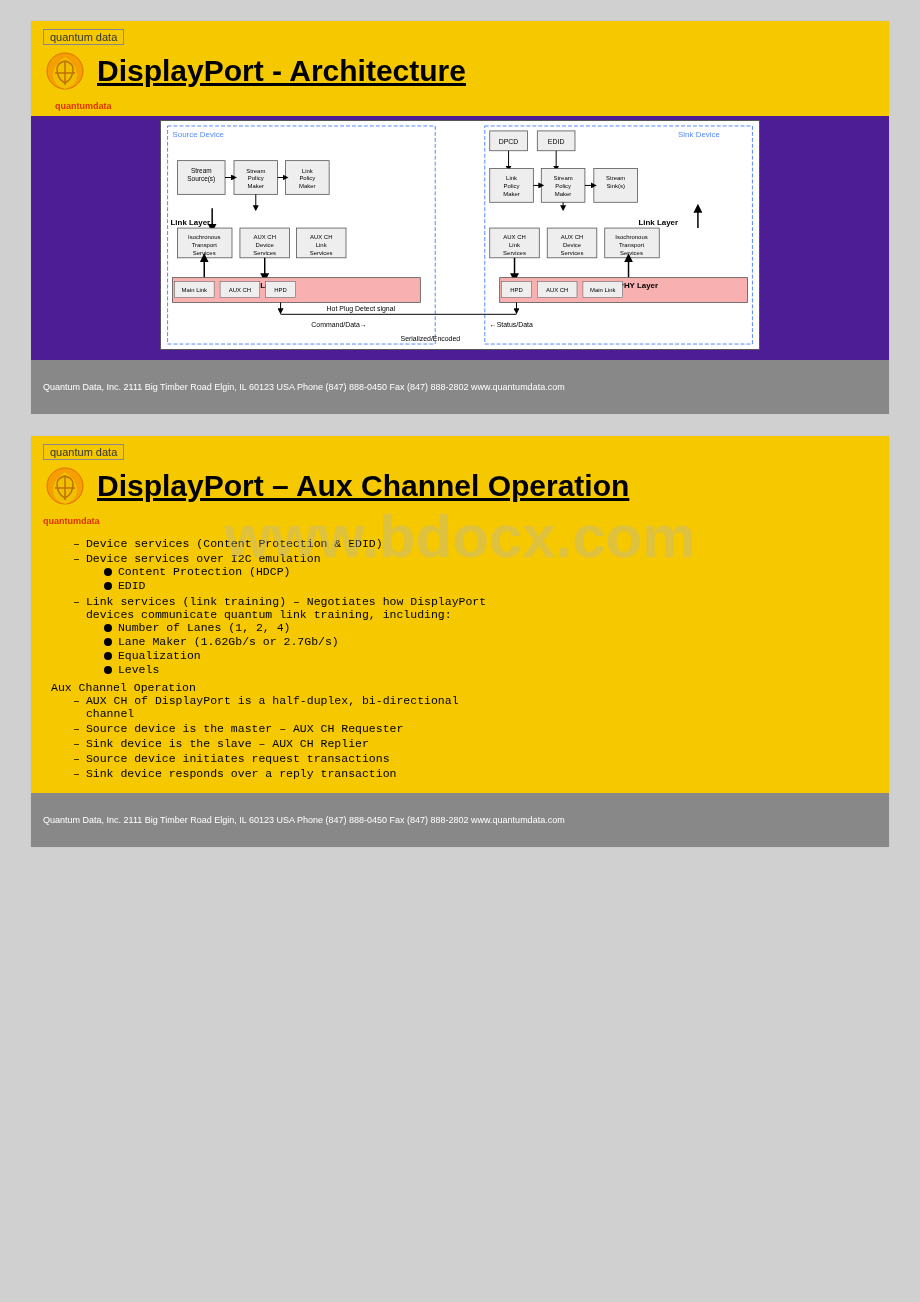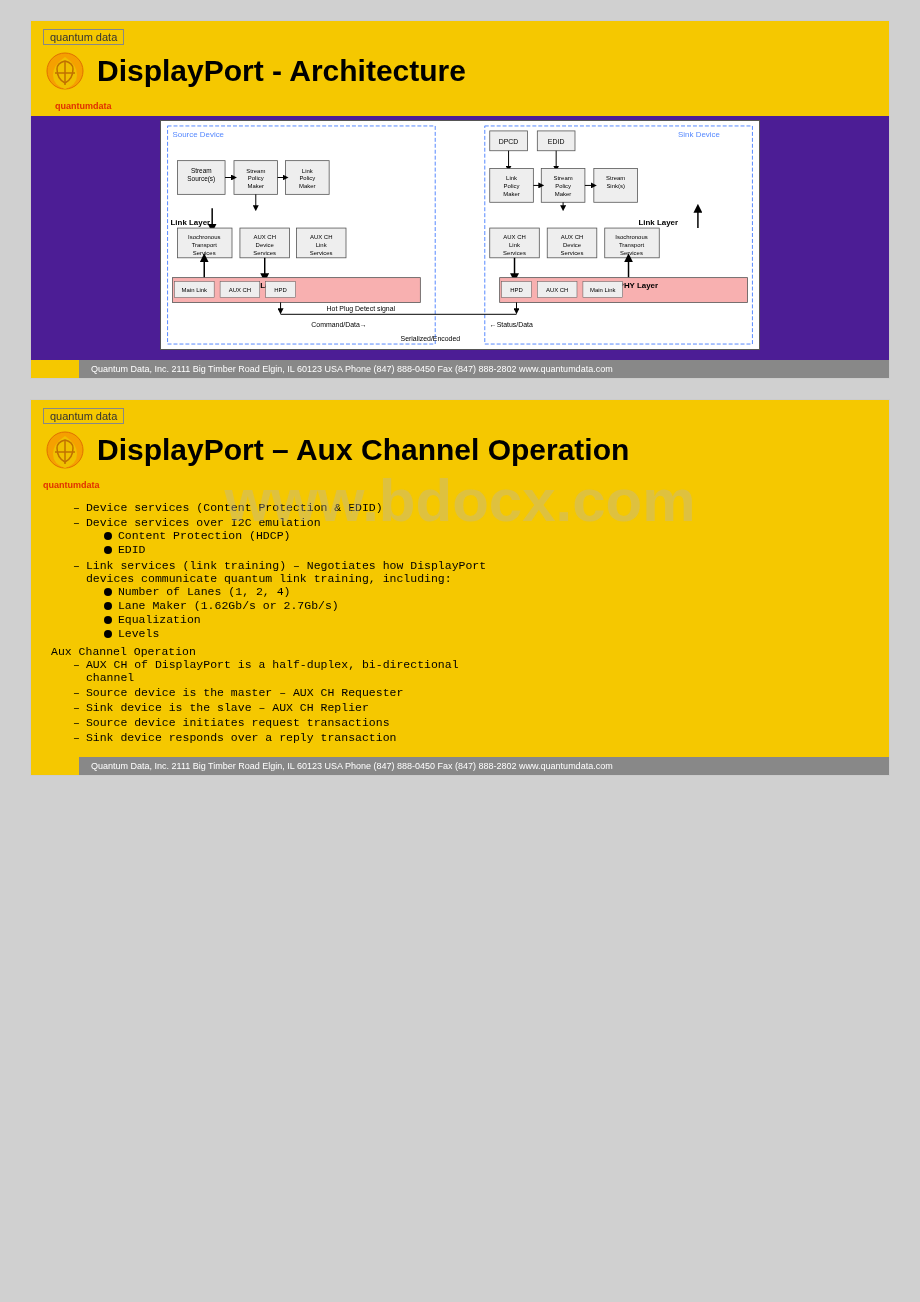--- a/index.html
+++ b/index.html
@@ -32,20 +32,21 @@
       border: 1px solid #888;
       display: inline-block;
       padding: 1px 6px;
       margin-bottom: 2px;
     }
 
     .slide-title-row {
       display: flex;
       align-items: center;
       padding: 0 12px 4px 12px;
+      text-decoration: underline;
     }
 
     .logo-icon {
       width: 44px;
       height: 44px;
       margin-right: 10px;
       flex-shrink: 0;
     }
 
     .slide-title {
@@ -65,25 +66,24 @@
 
     .slide-body {
       background: #4c1d95;
       padding: 4px 16px 10px 16px;
     }
 
     .slide-footer {
       background: #888;
       color: #fff;
       font-size: 9px;
-      padding: 4px 12px;
+      padding: 22px 12px;
       display: flex;
       justify-content: space-between;
       align-items: center;
-      margin-left: 48px;
     }
 
     
     .slide2-body {
       background: #f5c800;
       padding: 6px 20px 10px 20px;
       font-family: 'Courier New', monospace;
       font-size: 11.5px;
       color: #000;
     }

